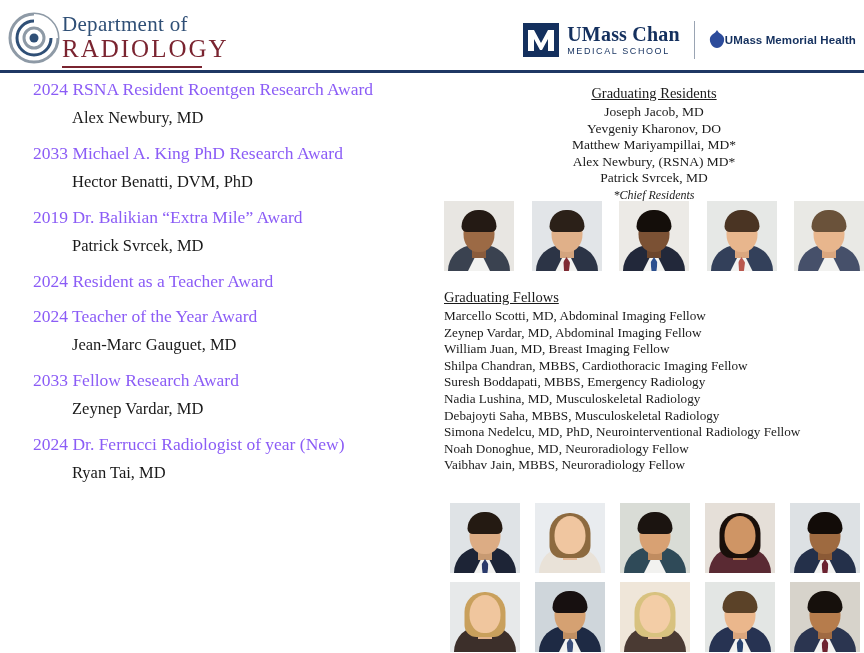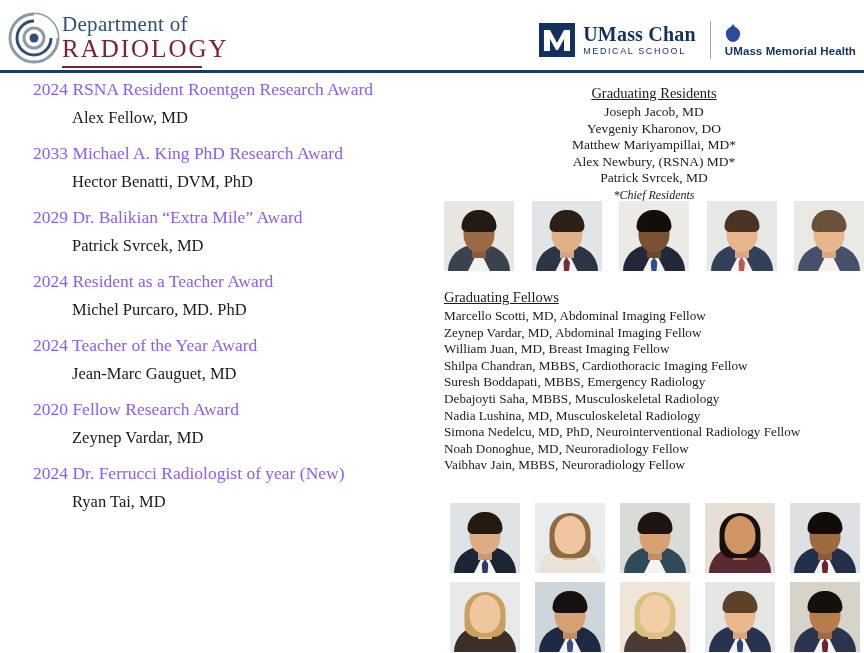--- a/index.html
+++ b/index.html
@@ -113,22 +113,22 @@
     letter-spacing: 1.6px;
     margin-top: 3px;
   }
   #umass-divider {
     width: 1px;
     height: 38px;
     background: #9aa4b3;
   }
   #umass-memorial {
     display: flex;
-    flex-direction: column;
-    align-items: flex-start;
+    flex-direction: row;
+    align-items: center;
     padding-left: 14px;
   }
   #umass-memorial-mark {
     width: 16px;
     height: 18px;
     margin-bottom: 3px;
   }
   .memorial-text {
     font-family: "Liberation Sans", sans-serif;
     font-size: 11.5px;
@@ -342,45 +342,44 @@
     </div>
   </div>
 
   <div id="header-rule"></div>
 </div>
 
 <div id="awards">
 
   <div class="award">
     <div class="award-title">2024 RSNA Resident Roentgen Research Award</div>
-    <div class="award-winner">Alex Fellow, MD</div>
+    <div class="award-winner">Alex Newbury, MD</div>
   </div>
 
   <div class="award">
     <div class="award-title">2033 Michael A. King PhD Research Award</div>
     <div class="award-winner">Hector Benatti, DVM, PhD</div>
   </div>
 
   <div class="award">
-    <div class="award-title">2029 Dr. Balikian “Extra Mile” Award</div>
+    <div class="award-title">2019 Dr. Balikian “Extra Mile” Award</div>
     <div class="award-winner">Patrick Svrcek, MD</div>
   </div>
 
   <div class="award">
     <div class="award-title">2024 Resident as a Teacher Award</div>
-    <div class="award-winner">Michel Purcaro, MD. PhD</div>
   </div>
 
   <div class="award">
     <div class="award-title">2024 Teacher of the Year Award</div>
     <div class="award-winner">Jean-Marc Gauguet, MD</div>
   </div>
 
   <div class="award">
-    <div class="award-title">2020 Fellow Research Award</div>
+    <div class="award-title">2033 Fellow Research Award</div>
     <div class="award-winner">Zeynep Vardar, MD</div>
   </div>
 
   <div class="award">
     <div class="award-title">2024 Dr. Ferrucci Radiologist of year (New)</div>
     <div class="award-winner">Ryan Tai, MD</div>
   </div>
 
 </div>
 
@@ -446,22 +445,22 @@
 
 </div>
 
 <div id="fellows-block">
   <div class="section-heading">Graduating Fellows</div>
   <div class="fellow-line">Marcello Scotti, MD, Abdominal Imaging Fellow</div>
   <div class="fellow-line">Zeynep Vardar, MD, Abdominal Imaging Fellow</div>
   <div class="fellow-line">William Juan, MD, Breast Imaging Fellow</div>
   <div class="fellow-line">Shilpa Chandran, MBBS, Cardiothoracic Imaging Fellow</div>
   <div class="fellow-line">Suresh Boddapati, MBBS, Emergency Radiology</div>
+  <div class="fellow-line">Nadia Lushina, MD, Musculoskeletal Radiology</div>
   <div class="fellow-line">Debajoyti Saha, MBBS, Musculoskeletal Radiology</div>
-  <div class="fellow-line">Nadia Lushina, MD, Musculoskeletal Radiology</div>
   <div class="fellow-line">Simona Nedelcu, MD, PhD, Neurointerventional Radiology Fellow</div>
   <div class="fellow-line">Noah Donoghue, MD, Neuroradiology Fellow</div>
   <div class="fellow-line">Vaibhav Jain, MBBS, Neuroradiology Fellow</div>
 </div>
 
 <div id="fellows-photos">
 
   <div class="photo">
     <div class="p-bg" style="background:#dfe3e6"></div>
     <div class="p-body" style="background:#1d2436"></div>

